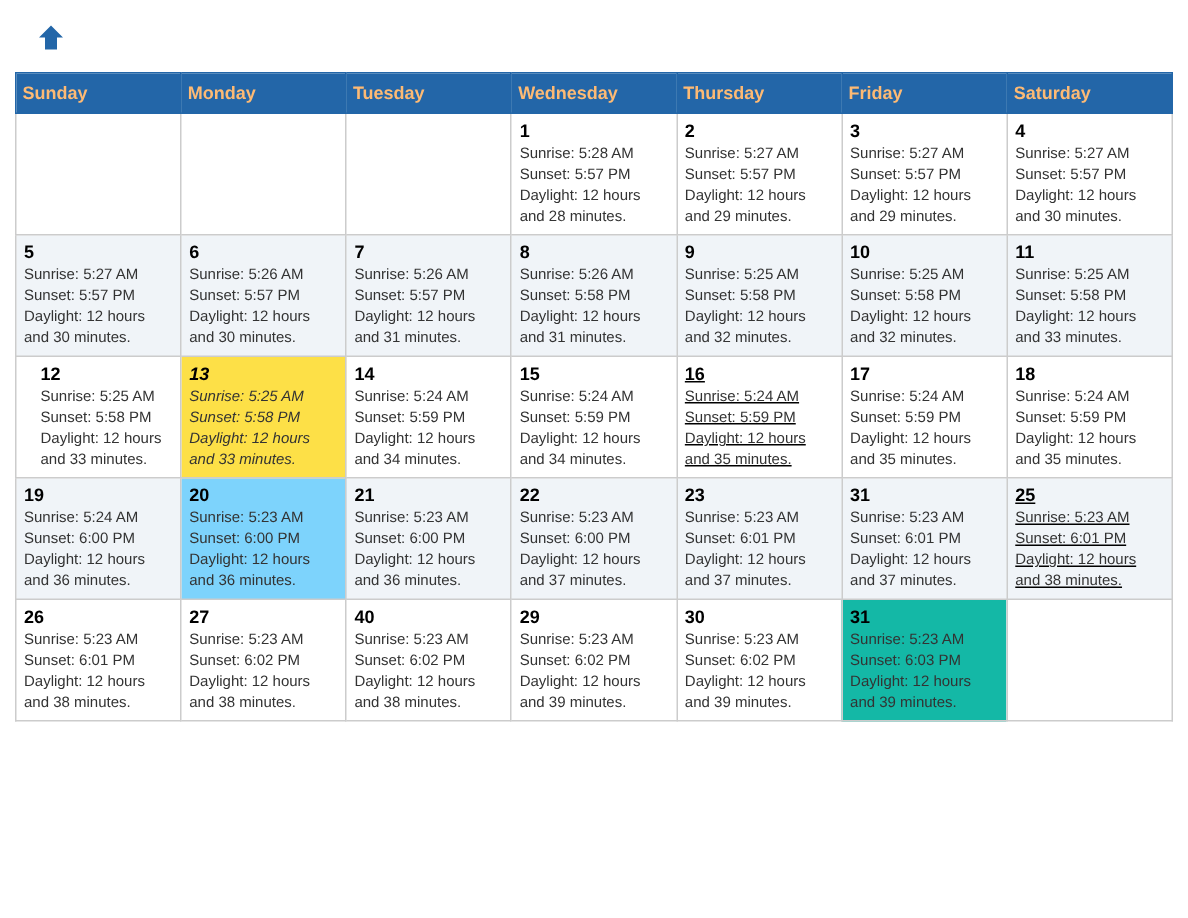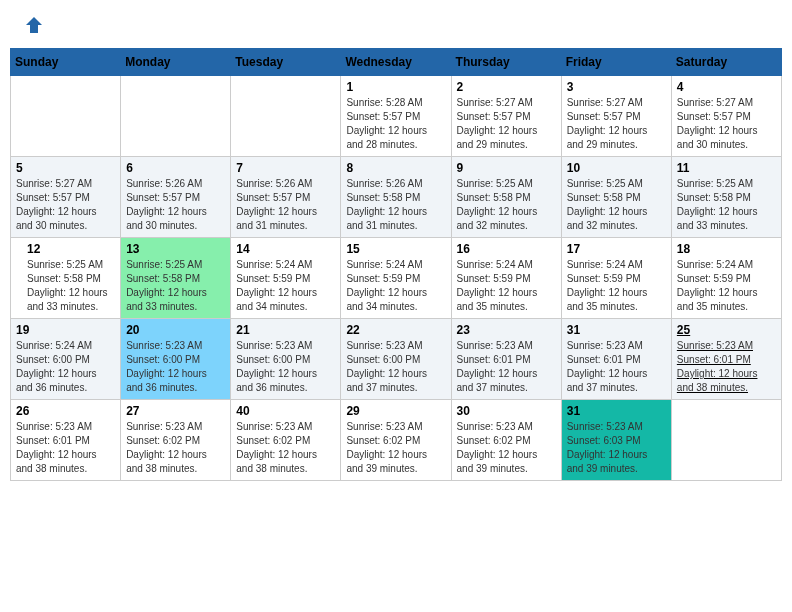--- a/index.html
+++ b/index.html
@@ -55,21 +55,21 @@
       font-size: 14px;
       color: #333;
     }
     .calendar {
       width: 100%;
       border-collapse: collapse;
       font-size: 11px;
     }
     .calendar th {
       background-color: #2366a8;
-      color: #000000;
+      color: #fdba74;
       padding: 6px 4px;
       text-align: left;
       font-size: 12px;
       font-weight: bold;
       border: 1px solid #2366a8;
     }
     .calendar td {
       border: 1px solid #ccc;
       padding: 4px 5px;
       vertical-align: top;
@@ -215,42 +215,42 @@
         </td>
       </tr>
       <tr>
         <td style="background-color: rgb(255, 255, 255); padding-left: 16px;">
           <span class="day-number">12</span>
           <div class="day-info" style="white-space: pre-line;">Sunrise: 5:25 AM
 Sunset: 5:58 PM
 Daylight: 12 hours
 and 33 minutes.</div>
         </td>
-        <td style="background-color: #86efac;">
+        <td style="background-color: #fde047; font-style: italic;">
           <span class="day-number">13</span>
           <div class="day-info" style="white-space: pre-line;">Sunrise: 5:25 AM
 Sunset: 5:58 PM
 Daylight: 12 hours
 and 33 minutes.</div>
         </td>
         <td style="background-color: rgb(255, 255, 255);">
           <span class="day-number">14</span>
           <div class="day-info" style="white-space: pre-line;">Sunrise: 5:24 AM
 Sunset: 5:59 PM
 Daylight: 12 hours
 and 34 minutes.</div>
         </td>
         <td style="background-color: rgb(255, 255, 255);">
           <span class="day-number">15</span>
           <div class="day-info" style="white-space: pre-line;">Sunrise: 5:24 AM
 Sunset: 5:59 PM
 Daylight: 12 hours
 and 34 minutes.</div>
         </td>
-        <td style="background-color: rgb(255, 255, 255);">
+        <td style="background-color: rgb(255, 255, 255); text-decoration: underline;">
           <span class="day-number">16</span>
           <div class="day-info" style="white-space: pre-line;">Sunrise: 5:24 AM
 Sunset: 5:59 PM
 Daylight: 12 hours
 and 35 minutes.</div>
         </td>
         <td style="background-color: rgb(255, 255, 255);">
           <span class="day-number">17</span>
           <div class="day-info" style="white-space: pre-line;">Sunrise: 5:24 AM
 Sunset: 5:59 PM

